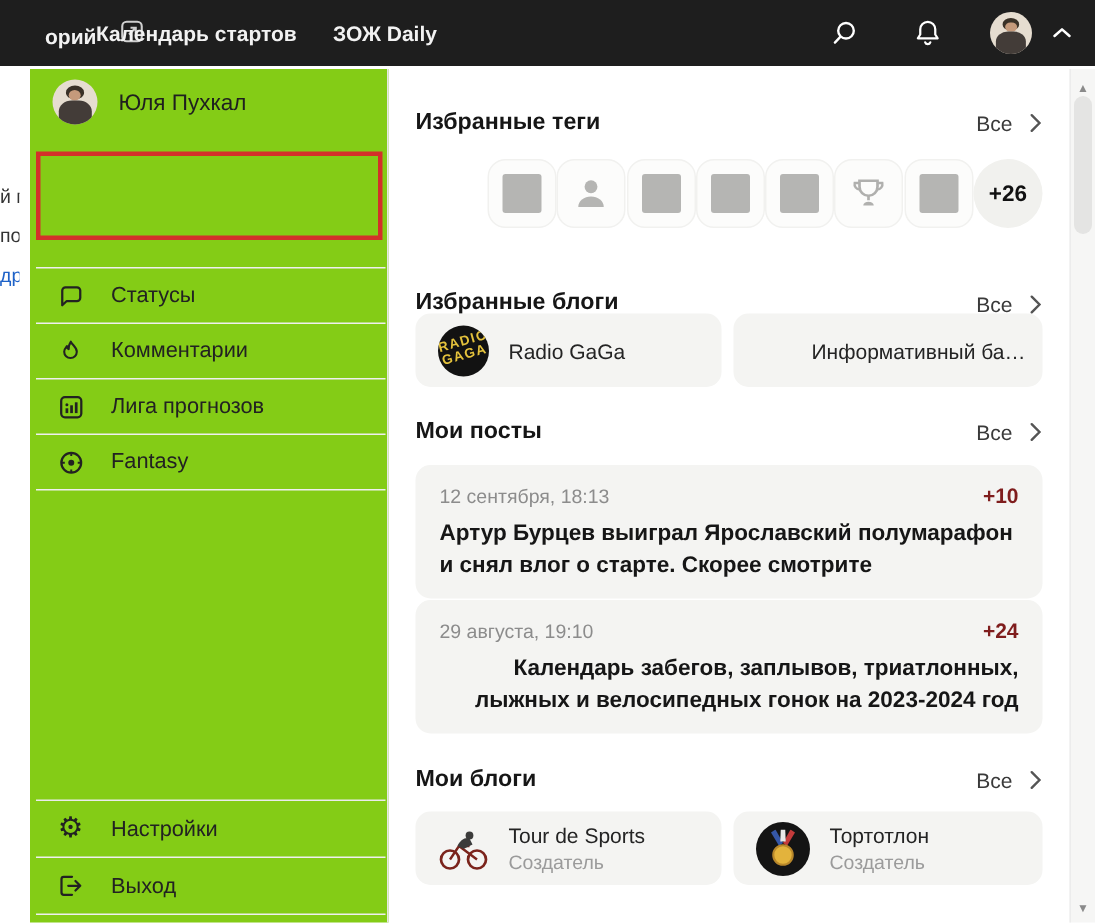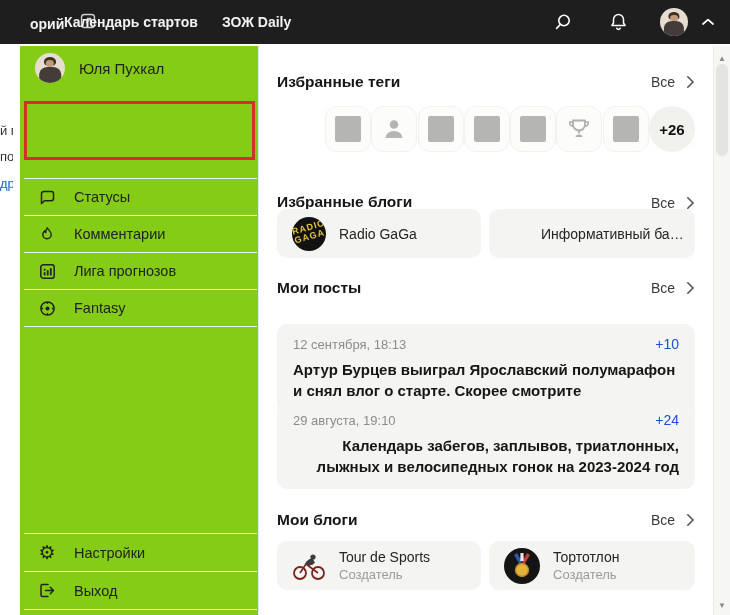--- a/index.html
+++ b/index.html
@@ -90,21 +90,21 @@
     overflow:hidden; position:relative; flex:0 0 auto; }
   .logo-gaga .t { position:absolute; left:1px; top:6px; transform:rotate(-16deg);
     color:#e4c23c; font-size:9px; font-weight:700; letter-spacing:1px; line-height:9px; }
   .logo-medal { width:36px; height:36px; border-radius:50%; background:#141414;
     display:flex; align-items:center; justify-content:center; flex:0 0 auto; }
 
   .post-card { position:absolute; left:277px; width:418px; border-radius:10px;
     background:#f4f4f2; padding:12px 16px; cursor:pointer; }
   .post-top { display:flex; justify-content:space-between; align-items:center; }
   .post-date { font-size:13px; color:#8c8c8c; }
-  .post-score { font-size:14px; font-weight:400; color:#1d4ed8; }
+  .post-score { font-size:14px; font-weight:700; color:#7f1d1d; }
   .post-title { margin-top:7px; font-size:15px; font-weight:700; color:#161616;
     line-height:21px; }
 </style>
 </head>
 <body>
 
 <div class="topbar">
   <div class="nav1 navitem">
     <span>орий</span>
     <span>
@@ -288,21 +288,21 @@
 
 <div class="sec-head" style="top:276px;">
   <span class="sec-title">Мои посты</span>
   <span class="all-link">
     <span>Все</span>
     <svg width="9" height="14" viewBox="0 0 9 14">
         <path d="M1.8 1.8 L7 7 L1.8 12.2" fill="none" stroke="#555" stroke-width="1.6" stroke-linecap="round"></path>
       </svg>
   </span>
 </div>
-<div class="post-card" style="top:324px;">
+<div class="post-card" style="top:310px;">
   <div class="post-top">
     <span class="post-date">12 сентября, 18:13</span>
     <span class="post-score">+10</span>
   </div>
   <div class="post-title">Артур Бурцев выиграл Ярославский полумарафон и снял влог о старте. Скорее смотрите</div>
 </div>
 <div class="post-card" style="top:400px;text-align:right;">
   <div class="post-top">
     <span class="post-date">29 августа, 19:10</span>
     <span class="post-score">+24</span>

